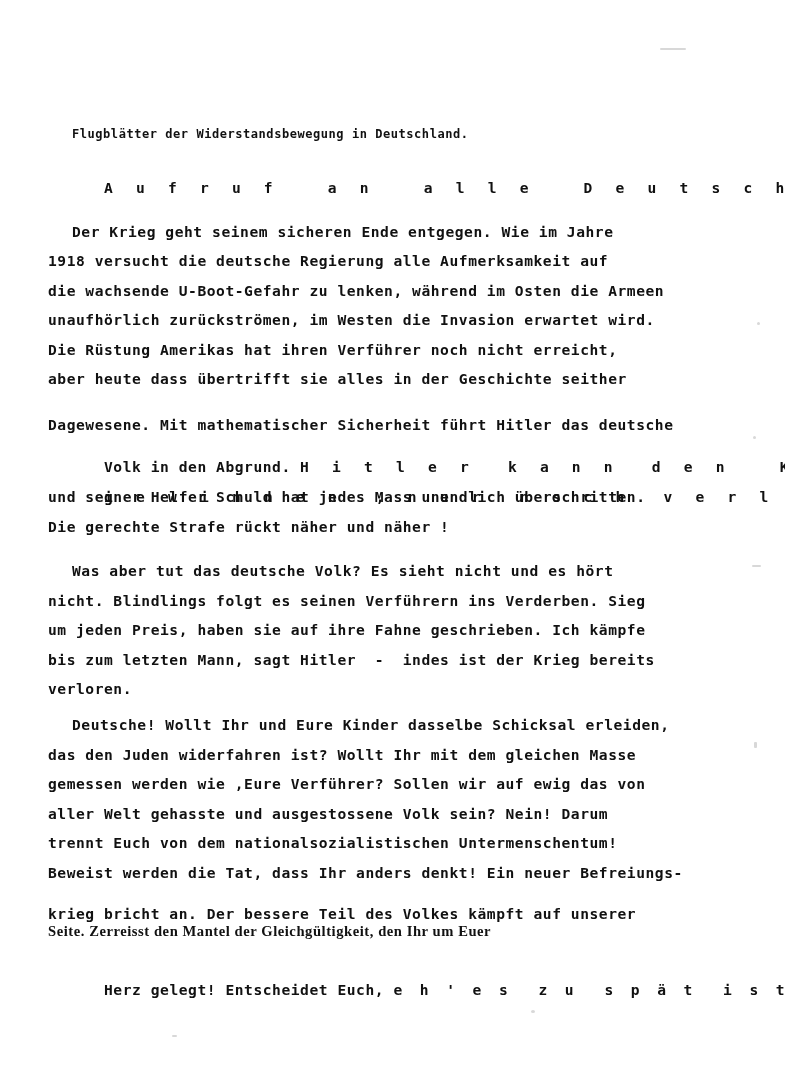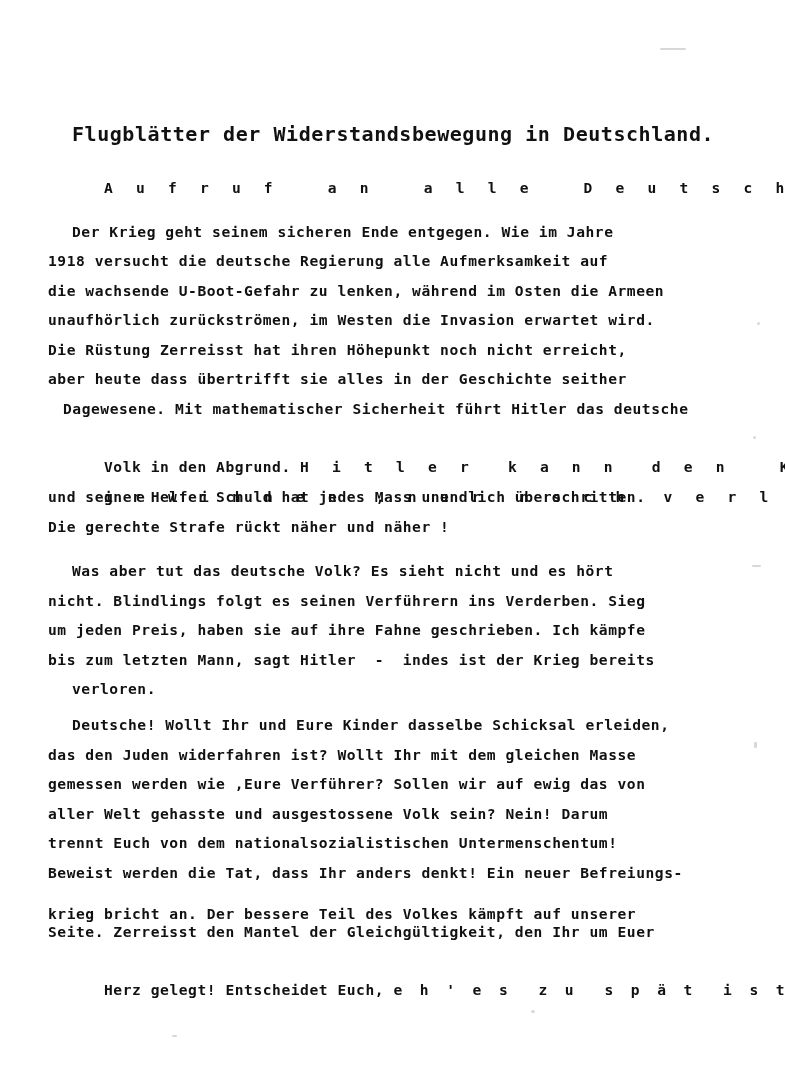--- a/index.html
+++ b/index.html
@@ -36,21 +36,21 @@
     line-height: 29.4px;
     white-space: pre;
     color: #111111;
     font-family: "DejaVu Sans Mono", monospace;
     font-size: 14.6px;
     letter-spacing: 0.55px;
     font-weight: 700;
     -webkit-font-smoothing: none;
   }
   .title-line {
-    font-size: 20px;
+    font-size: 12px;
     letter-spacing: 0.55px;
   }
   
   .sp {
     letter-spacing: 7.2px;
   }
   .sp-tight {
     letter-spacing: 4.4px;
   }
 </style>
@@ -74,25 +74,25 @@
     <div class="line sp" style="position:absolute; left:104px; top:173px;">A u f r u f   a n   a l l e   D e u t s c h e !</div>
 
     <div class="line" style="position:absolute; left:72px; top:217px;">Der Krieg geht seinem sicheren Ende entgegen. Wie im Jahre</div>
 
     <div class="line" style="position:absolute; left:48px; top:246px;text-align:right;">1918 versucht die deutsche Regierung alle Aufmerksamkeit auf</div>
 
     <div class="line" style="position:absolute; left:48px; top:276px;">die wachsende U-Boot-Gefahr zu lenken, während im Osten die Armeen</div>
 
     <div class="line" style="position:absolute; left:48px; top:305px;">unaufhörlich zurückströmen, im Westen die Invasion erwartet wird.</div>
 
-    <div class="line" style="position:absolute; left:48px; top:335px;">Die Rüstung Zerreisst hat ihren Höhepunkt noch nicht erreicht,</div>
+    <div class="line" style="position:absolute; left:48px; top:335px;">Die Rüstung Amerikas hat ihren Verführer noch nicht erreicht,</div>
 
     <div class="line" style="position:absolute; left:48px; top:364px;">aber heute dass übertrifft sie alles in der Geschichte seither</div>
 
-    <div class="line" style="position:absolute; left:48px; top:394px;margin-left:15px;">Dagewesene. Mit mathematischer Sicherheit führt Hitler das deutsche</div>
+    <div class="line" style="position:absolute; left:48px; top:410px;">Dagewesene. Mit mathematischer Sicherheit führt Hitler das deutsche</div>
 
     <div class="line" style="position:absolute; left:48px; top:423px;">
       <span>Volk in den Abgrund. </span><span class="sp">H i t l e r  k a n n  d e n   K r i e g  n i c h t</span>
     </div>
 
     <div class="line" style="position:absolute; left:48px; top:453px;">
       <span class="sp">g e w i n n e n  , n u r  n o c h  v e r l ä n g e r n !</span>
     </div>
 
     <div class="line" style="position:absolute; left:48px; top:482px;">und seiner Helfer Schuld hat jedes Mass unendlich überschritten.</div>
@@ -100,36 +100,36 @@
     <div class="line" style="position:absolute; left:48px; top:512px;">Die gerechte Strafe rückt näher und näher !</div>
 
     <div class="line" style="position:absolute; left:72px; top:556px;">Was aber tut das deutsche Volk? Es sieht nicht und es hört</div>
 
     <div class="line" style="position:absolute; left:48px; top:586px;">nicht. Blindlings folgt es seinen Verführern ins Verderben. Sieg</div>
 
     <div class="line" style="position:absolute; left:48px; top:615px;">um jeden Preis, haben sie auf ihre Fahne geschrieben. Ich kämpfe</div>
 
     <div class="line" style="position:absolute; left:48px; top:645px;">bis zum letzten Mann, sagt Hitler  -  indes ist der Krieg bereits</div>
 
-    <div class="line" style="position:absolute; left:48px; top:674px;margin-left:24px;">verloren.</div>
+    <div class="line" style="position:absolute; left:48px; top:674px;">verloren.</div>
 
     <div class="line" style="position:absolute; left:72px; top:710px;">Deutsche! Wollt Ihr und Eure Kinder dasselbe Schicksal erleiden,</div>
 
     <div class="line" style="position:absolute; left:48px; top:740px;">das den Juden widerfahren ist? Wollt Ihr mit dem gleichen Masse</div>
 
     <div class="line" style="position:absolute; left:48px; top:769px;">gemessen werden wie ,Eure Verführer? Sollen wir auf ewig das von</div>
 
     <div class="line" style="position:absolute; left:48px; top:799px;">aller Welt gehasste und ausgestossene Volk sein? Nein! Darum</div>
 
     <div class="line" style="position:absolute; left:48px; top:828px;">trennt Euch von dem nationalsozialistischen Untermenschentum!</div>
 
     <div class="line" style="position:absolute; left:48px; top:858px;">Beweist werden die Tat, dass Ihr anders denkt! Ein neuer Befreiungs-</div>
 
     <div class="line" style="position:absolute; left:48px; top:887px;margin-top:12px;">krieg bricht an. Der bessere Teil des Volkes kämpft auf unserer</div>
 
-    <div class="line" style="position:absolute; left:48px; top:917px;">Seite. Zerreisst den Mantel der Gleichgültigkeit, den Ihr um Euer</div>
+    <div class="line" style="position:absolute; left:48px; top:917px;font-family:Liberation Serif, serif;">Seite. Zerreisst den Mantel der Gleichgültigkeit, den Ihr um Euer</div>
 
     <div class="line" style="position:absolute; left:48px; top:946px;">
       <span>Herz gelegt! Entscheidet Euch, </span><span class="sp-tight">e h ' e s  z u  s p ä t  i s t  !</span>
     </div>
 
   </div>
 </div>
 
 </body></html>

